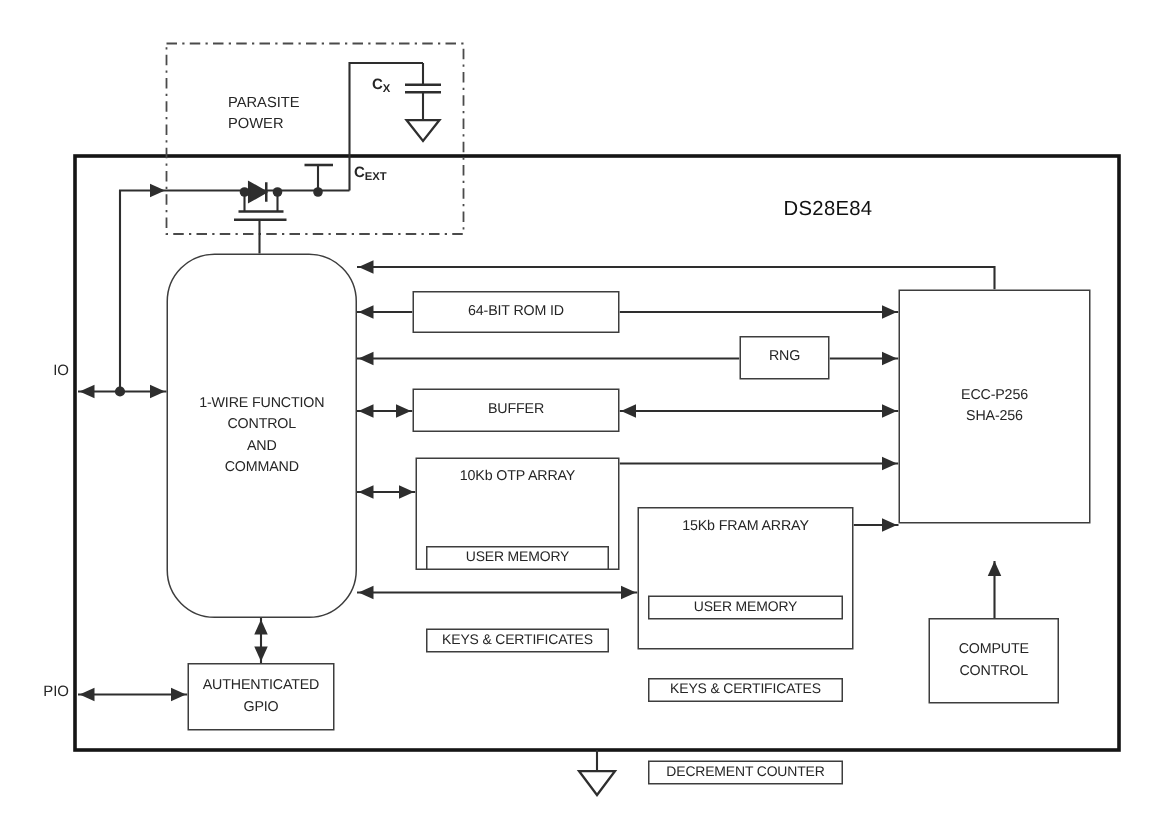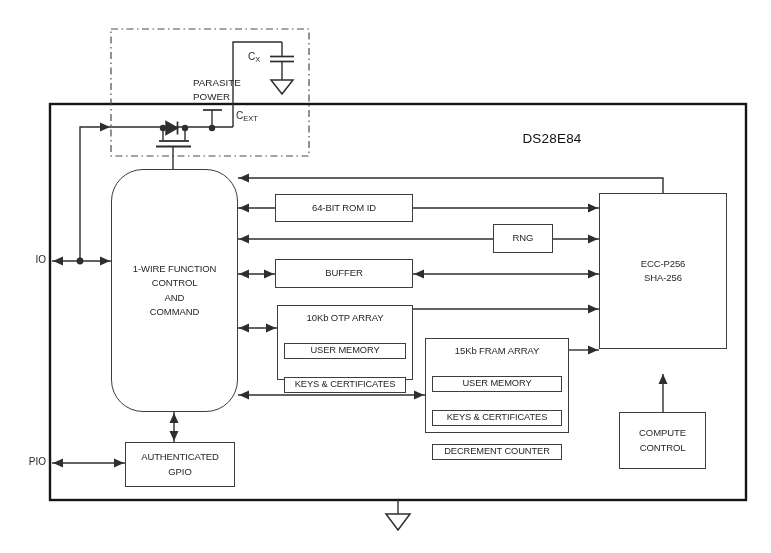--- a/index.html
+++ b/index.html
@@ -7,30 +7,30 @@
     position:relative;width:771px;height:553px;background:#ffffff;
     font-family:"Liberation Sans",sans-serif;color:#262626;overflow:hidden;
   }
   .layer{position:absolute;left:0;top:0;}
   .box{
     position:absolute;background:#ffffff;border:1.4px solid #3d3d3d;
     box-sizing:border-box;display:flex;align-items:center;justify-content:center;
     text-align:center;font-size:9.5px;line-height:1.5;letter-spacing:-0.1px;
     white-space:pre-line;color:#262626;
   }
-  .memory{flex-direction:column;justify-content:flex-start;padding-top:4px;}
+  .memory{flex-direction:column;justify-content:flex-start;padding-top:4px;gap:32px;}
   .mem-title{font-size:9.5px;line-height:15px;white-space:nowrap;}
   .mem-row{
-    width:calc(100% - 12px);height:20px;margin-top:18px;border:1.2px solid #3d3d3d;
+    width:calc(100% - 12px);height:20px;margin-top:7px;border:1.2px solid #3d3d3d;
     box-sizing:border-box;display:flex;align-items:center;justify-content:center;
     font-size:9.3px;white-space:nowrap;background:#ffffff;
   }
   .lbl{position:absolute;font-size:10px;white-space:pre-line;color:#262626;}
   .chip-title{font-weight:normal;font-size:13.5px;letter-spacing:0.2px;text-align:center;color:#111;}
-  .cap-lbl{font-size:10px;white-space:nowrap;}
+  .cap-lbl{font-size:10px;white-space:nowrap;font-weight:bold;}
   .cap-lbl .sub{font-size:7.5px;vertical-align:-2px;}
 </style>
 </head>
 <body>
 
 <div class="canvas">
 
   <svg class="layer" width="771" height="553" viewBox="0 0 771 553">
     <g stroke="#2e2e2e" stroke-width="1.4" fill="none">
 
@@ -126,24 +126,24 @@
       <polygon points="53,463 63,458.5 63,467.5"></polygon>
       <polygon points="124,463 114,458.5 114,467.5"></polygon>
       <polygon points="53,261 63,256.5 63,265.5"></polygon>
       <polygon points="110,261 100,256.5 100,265.5"></polygon>
       <polygon points="110,127 100,122.5 100,131.5"></polygon>
     </g>
   </svg>
 
   <div class="lbl chip-title" style="left:497px;top:131px;width:110px;">DS28E84</div>
 
-  <div class="lbl" style="left:22px;top:254px;width:24px;text-align:right;">IO</div>
+  <div class="lbl" style="left:22px;top:242px;width:24px;text-align:right;">IO</div>
   <div class="lbl" style="left:18px;top:456px;width:28px;text-align:right;">PIO</div>
 
-  <div class="lbl" style="left:152px;top:76px;font-size:9.8px;line-height:14px;margin-left:41px;">PARASITE
+  <div class="lbl" style="left:152px;top:62px;font-size:9.8px;line-height:14px;">PARASITE
 POWER</div>
   <div class="lbl cap-lbl" style="left:248px;top:51px;"><span>C</span><span class="sub">X</span></div>
   <div class="lbl cap-lbl" style="left:236px;top:110px;"><span>C</span><span class="sub">EXT</span></div>
 
   <div class="box" style="left:111px;top:169px;width:127px;height:243px;border-radius:32px;">
     <div>1-WIRE FUNCTION
 CONTROL
 AND
 COMMAND</div>
   </div>
@@ -176,18 +176,18 @@
   <div class="box" style="left:599px;top:193px;width:128px;height:156px;">
     <div>ECC-P256
 SHA-256</div>
   </div>
 
   <div class="box" style="left:619px;top:412px;width:87px;height:57px;">
     <div>COMPUTE
 CONTROL</div>
   </div>
 
-  <div class="box" style="left:125px;top:442px;width:110px;height:45px;">
+  <div class="box" style="left:125px;top:442px;width:98px;height:45px;">
     <div>AUTHENTICATED
 GPIO</div>
   </div>
 
 </div>
 
 </body></html>

